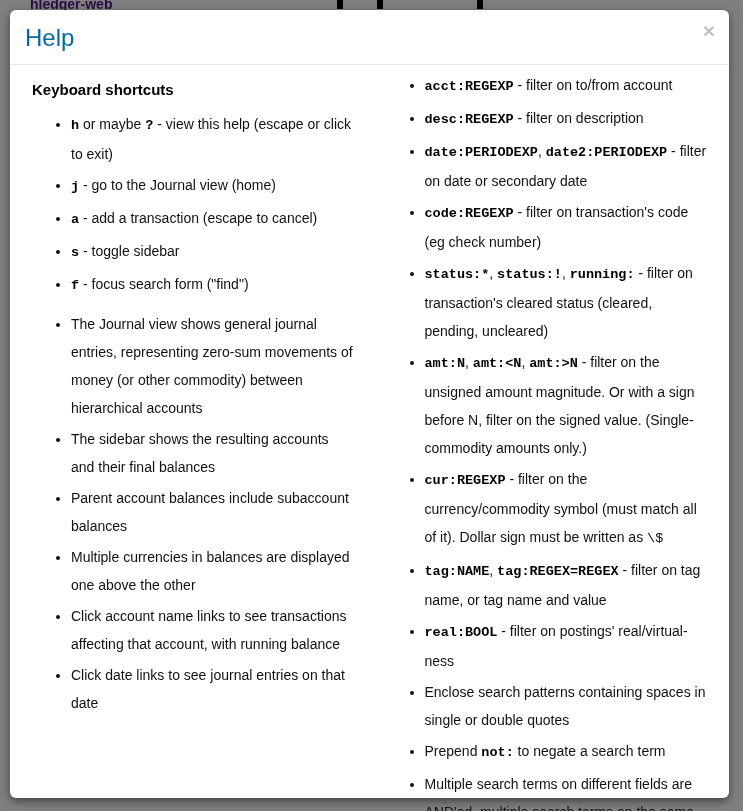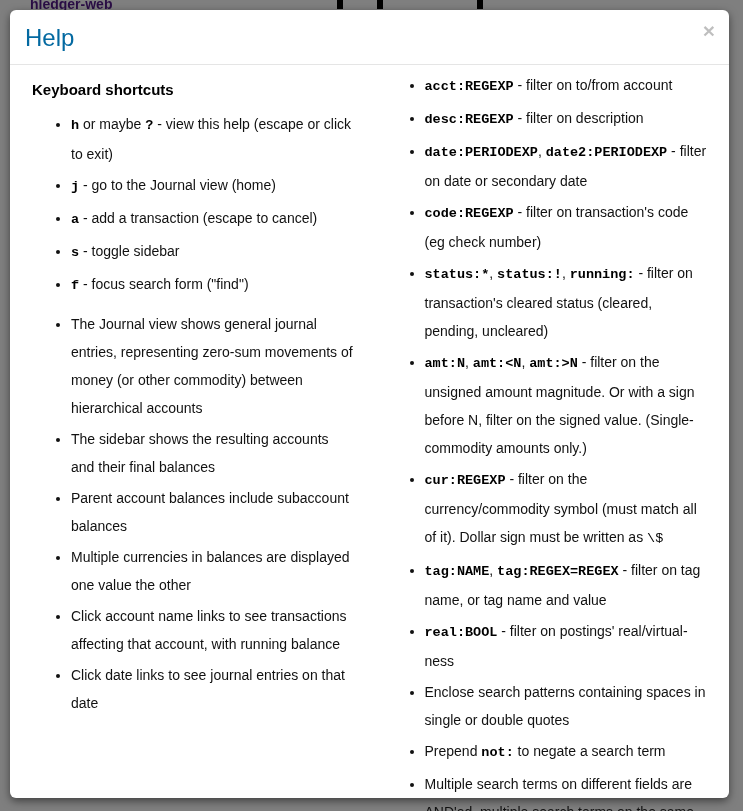--- a/index.html
+++ b/index.html
@@ -89,21 +89,21 @@
           <li><code class="kbd">h</code> or maybe <code class="kbd">?</code> - view this help (escape or click to exit)</li>
           <li><code class="kbd">j</code> - go to the Journal view (home)</li>
           <li><code class="kbd">a</code> - add a transaction (escape to cancel)</li>
           <li><code class="kbd">s</code> - toggle sidebar</li>
           <li><code class="kbd">f</code> - focus search form ("find")</li>
         </ul>
         <ul>
           <li>The Journal view shows general journal entries, representing zero-sum movements of money (or other commodity) between hierarchical accounts</li>
           <li>The sidebar shows the resulting accounts and their final balances</li>
           <li>Parent account balances include subaccount balances</li>
-          <li>Multiple currencies in balances are displayed one value the other</li>
+          <li>Multiple currencies in balances are displayed one above the other</li>
           <li>Click account name links to see transactions affecting that account, with running balance</li>
           <li>Click date links to see journal entries on that date</li>
         </ul>
       </div>
     <div class="col">
         <ul>
           <li><code class="kbd">acct:REGEXP</code> - filter on to/from account</li>
           <li><code class="kbd">desc:REGEXP</code> - filter on description</li>
           <li><code class="kbd">date:PERIODEXP</code>, <code class="kbd">date2:PERIODEXP</code> - filter on date or secondary date</li>
           <li><code class="kbd">code:REGEXP</code> - filter on transaction's code (eg check number)</li>

